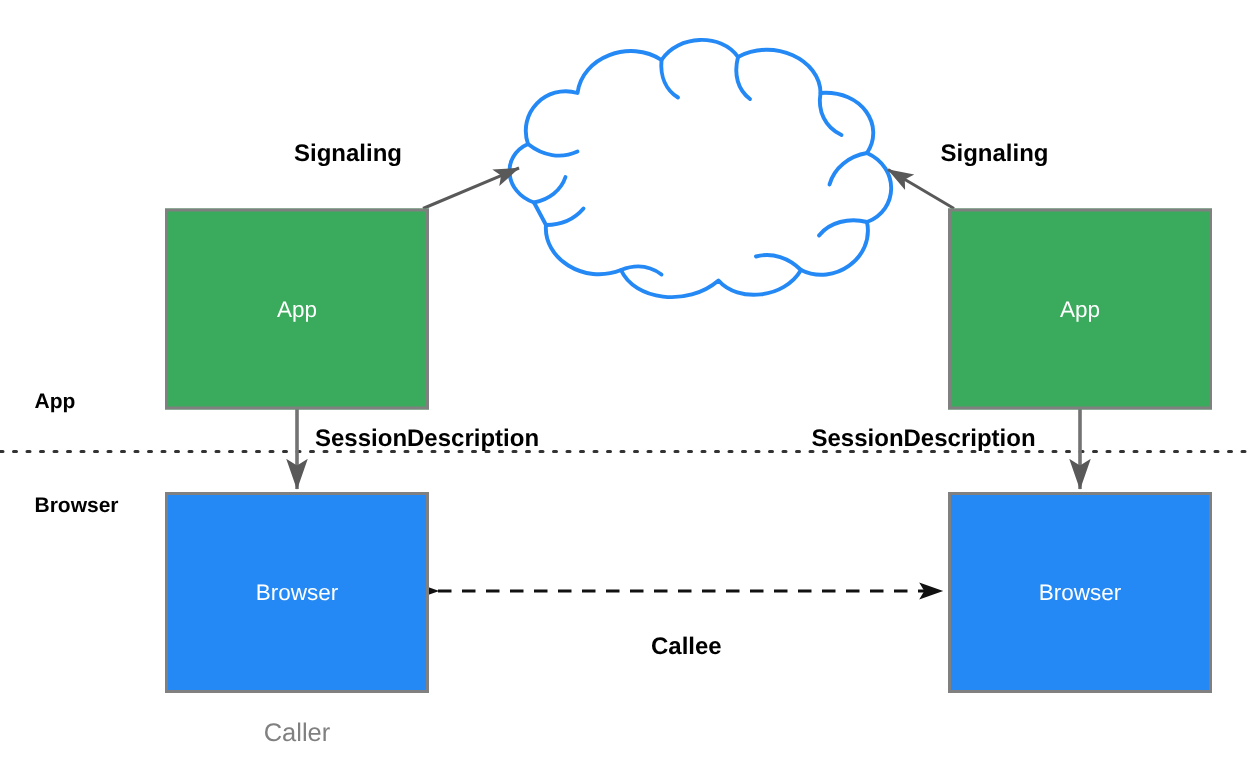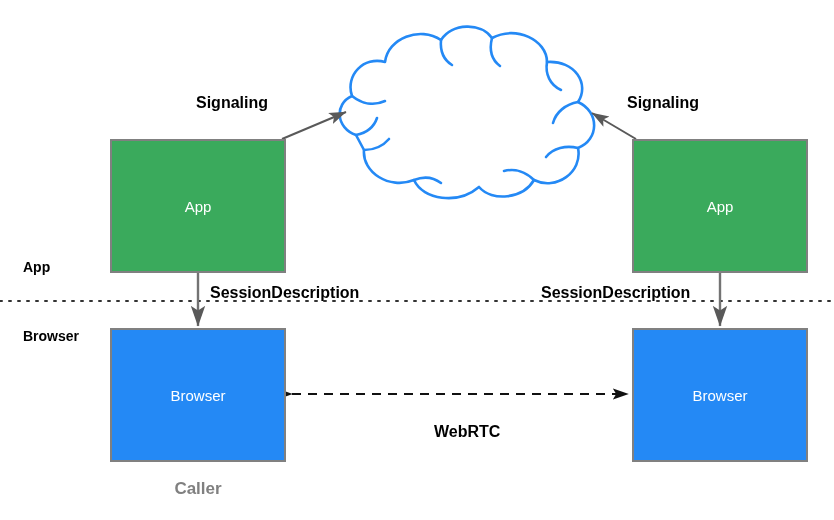--- a/index.html
+++ b/index.html
@@ -58,21 +58,21 @@
     font-size: 14px;
     font-weight: bold;
     font-family: "Liberation Sans", sans-serif;
     white-space: nowrap;
     line-height: 1;
   }
   .role-label {
     position: absolute;
     color: #808080;
     font-size: 17px;
-    font-weight: bold;
+    font-weight: normal;
     font-family: "Liberation Sans", sans-serif;
     white-space: nowrap;
     text-align: center;
     line-height: 1;
   }
 </style>
 </head>
 <body>
 
 <div id="diagram-root">
@@ -146,21 +146,21 @@
   </div>
 
   <div class="edge-label" style="left:196px; top:95px;">Signaling</div>
 
   <div class="edge-label" style="left:627px; top:95px;">Signaling</div>
 
   <div class="edge-label" style="left:210px; top:285px;">SessionDescription</div>
 
   <div class="edge-label" style="left:541px; top:285px;">SessionDescription</div>
 
-  <div class="edge-label" style="left:434px; top:424px;">WebRTC</div>
+  <div class="edge-label" style="left:434px; top:424px;">Callee</div>
 
   <div class="zone-label" style="left:23px; top:260px;">App</div>
 
   <div class="zone-label" style="left:23px; top:329px;">Browser</div>
 
   <div class="role-label" style="left:110px; top:480px; width:176px;">Caller</div>
 
 
 </div>
 

